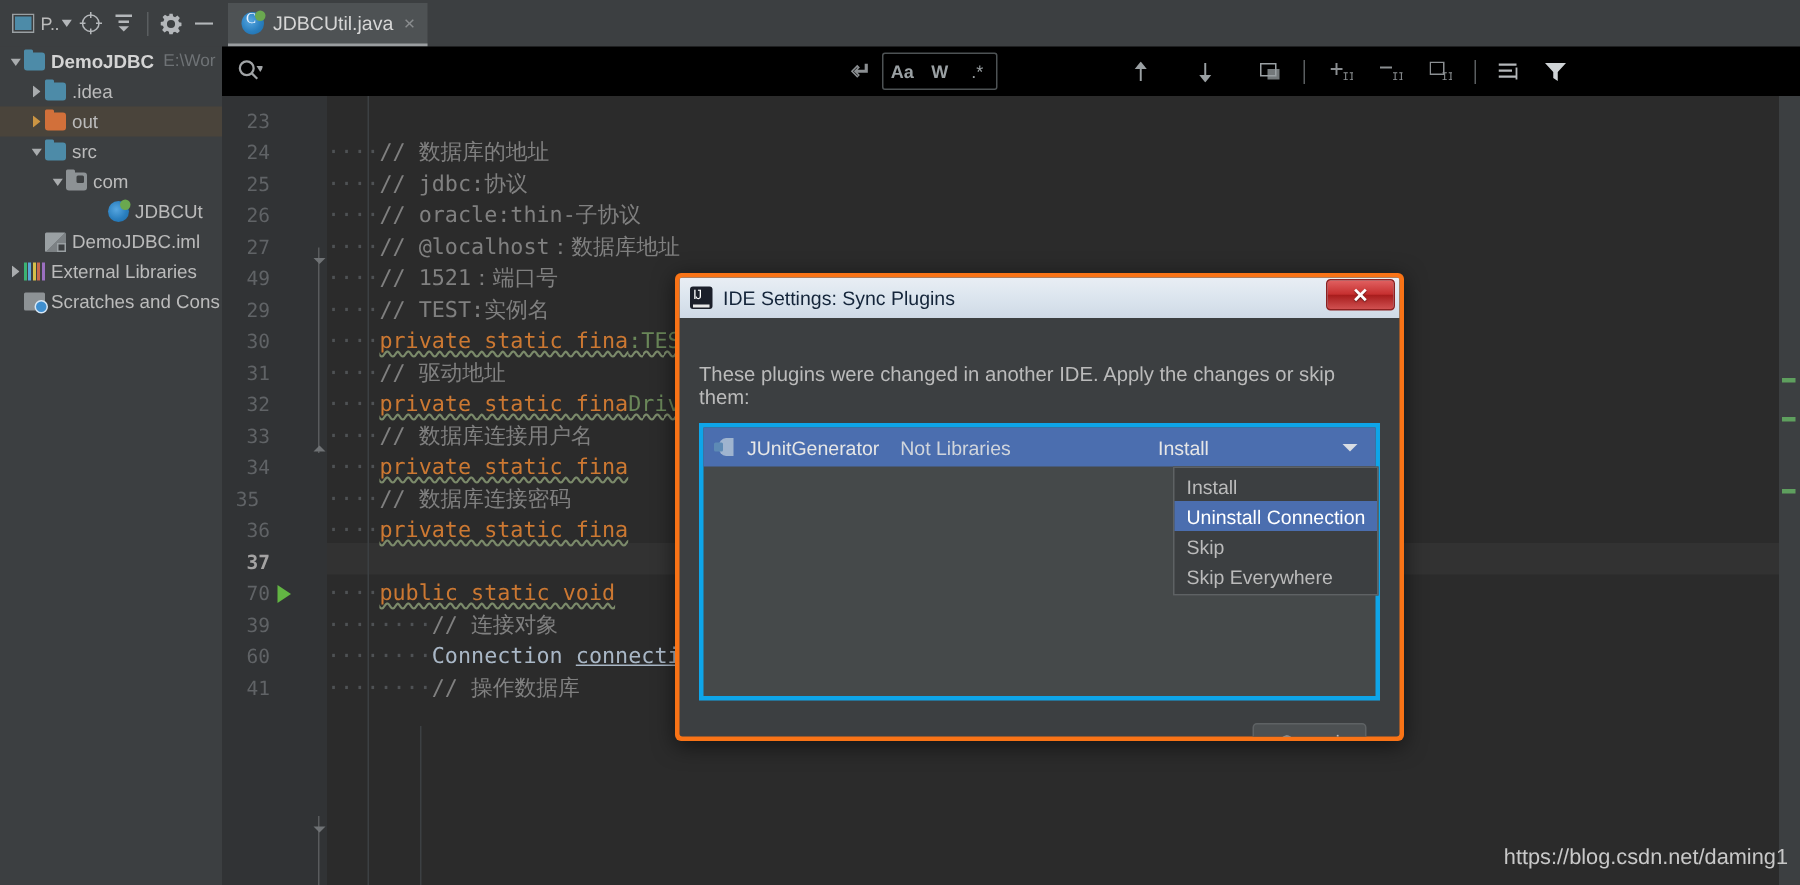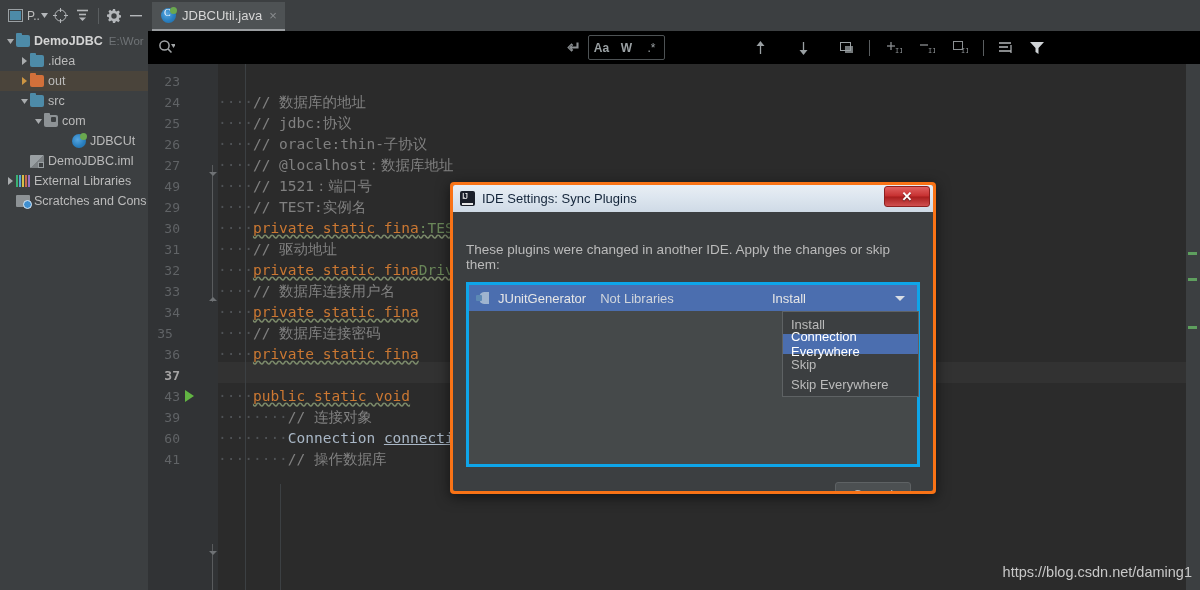--- a/index.html
+++ b/index.html
@@ -764,21 +764,21 @@
           <div class="gutter-line" style="top: 112px;">49</div>
           <div class="gutter-line" style="top: 133px;">29</div>
           <div class="gutter-line" style="top: 154px;">30</div>
           <div class="gutter-line" style="top: 175px;">31</div>
           <div class="gutter-line" style="top: 196px;">32</div>
           <div class="gutter-line" style="top: 217px;">33</div>
           <div class="gutter-line" style="top: 238px;">34</div>
           <div class="gutter-line" style="top: 259px; text-align: center;">35</div>
           <div class="gutter-line" style="top: 280px;">36</div>
           <div class="gutter-line cur" style="top: 301px;">37</div>
-          <div class="gutter-line" style="top: 322px;">43</div>
+          <div class="gutter-line" style="top: 322px;">70</div>
           <div class="gutter-line" style="top: 343px;">39</div>
           <div class="gutter-line" style="top: 364px;">60</div>
           <div class="gutter-line" style="top: 385px;">41</div>
         </div>
       <div class="fold-tail" style="top:101px;height:137px;"></div>
       <div class="fold-tri" style="top:108px;"></div>
       <div class="fold-tri-up" style="top:233px;"></div>
       <div class="fold-tail" style="top:480px;height:46px;"></div>
       <div class="fold-tri" style="top:487px;"></div>
       <div class="run-arrow" id="run-arrow" style="top: 326px;"></div>
@@ -812,21 +812,21 @@
             <span class="plugin-name">JUnitGenerator</span>
             <span class="plugin-status">Not Libraries</span>
             <span class="plugin-action">
               <span>Install</span>
               <span class="caret-down"></span>
             </span>
           </div>
           <div class="dropdown" style="left:313px;top:26px;">
             <div id="dd-host">
                 <div class="dd-item">Install</div>
-                <div class="dd-item sel">Connection Everywhere</div>
+                <div class="dd-item sel">Uninstall Connection</div>
                 <div class="dd-item">Skip</div>
                 <div class="dd-item">Skip Everywhere</div>
               </div>
           </div>
         </div>
       </div>
       <div class="dlg-footer">
         <div class="btn btn-default">Cancel</div>
       </div>
     </div>

